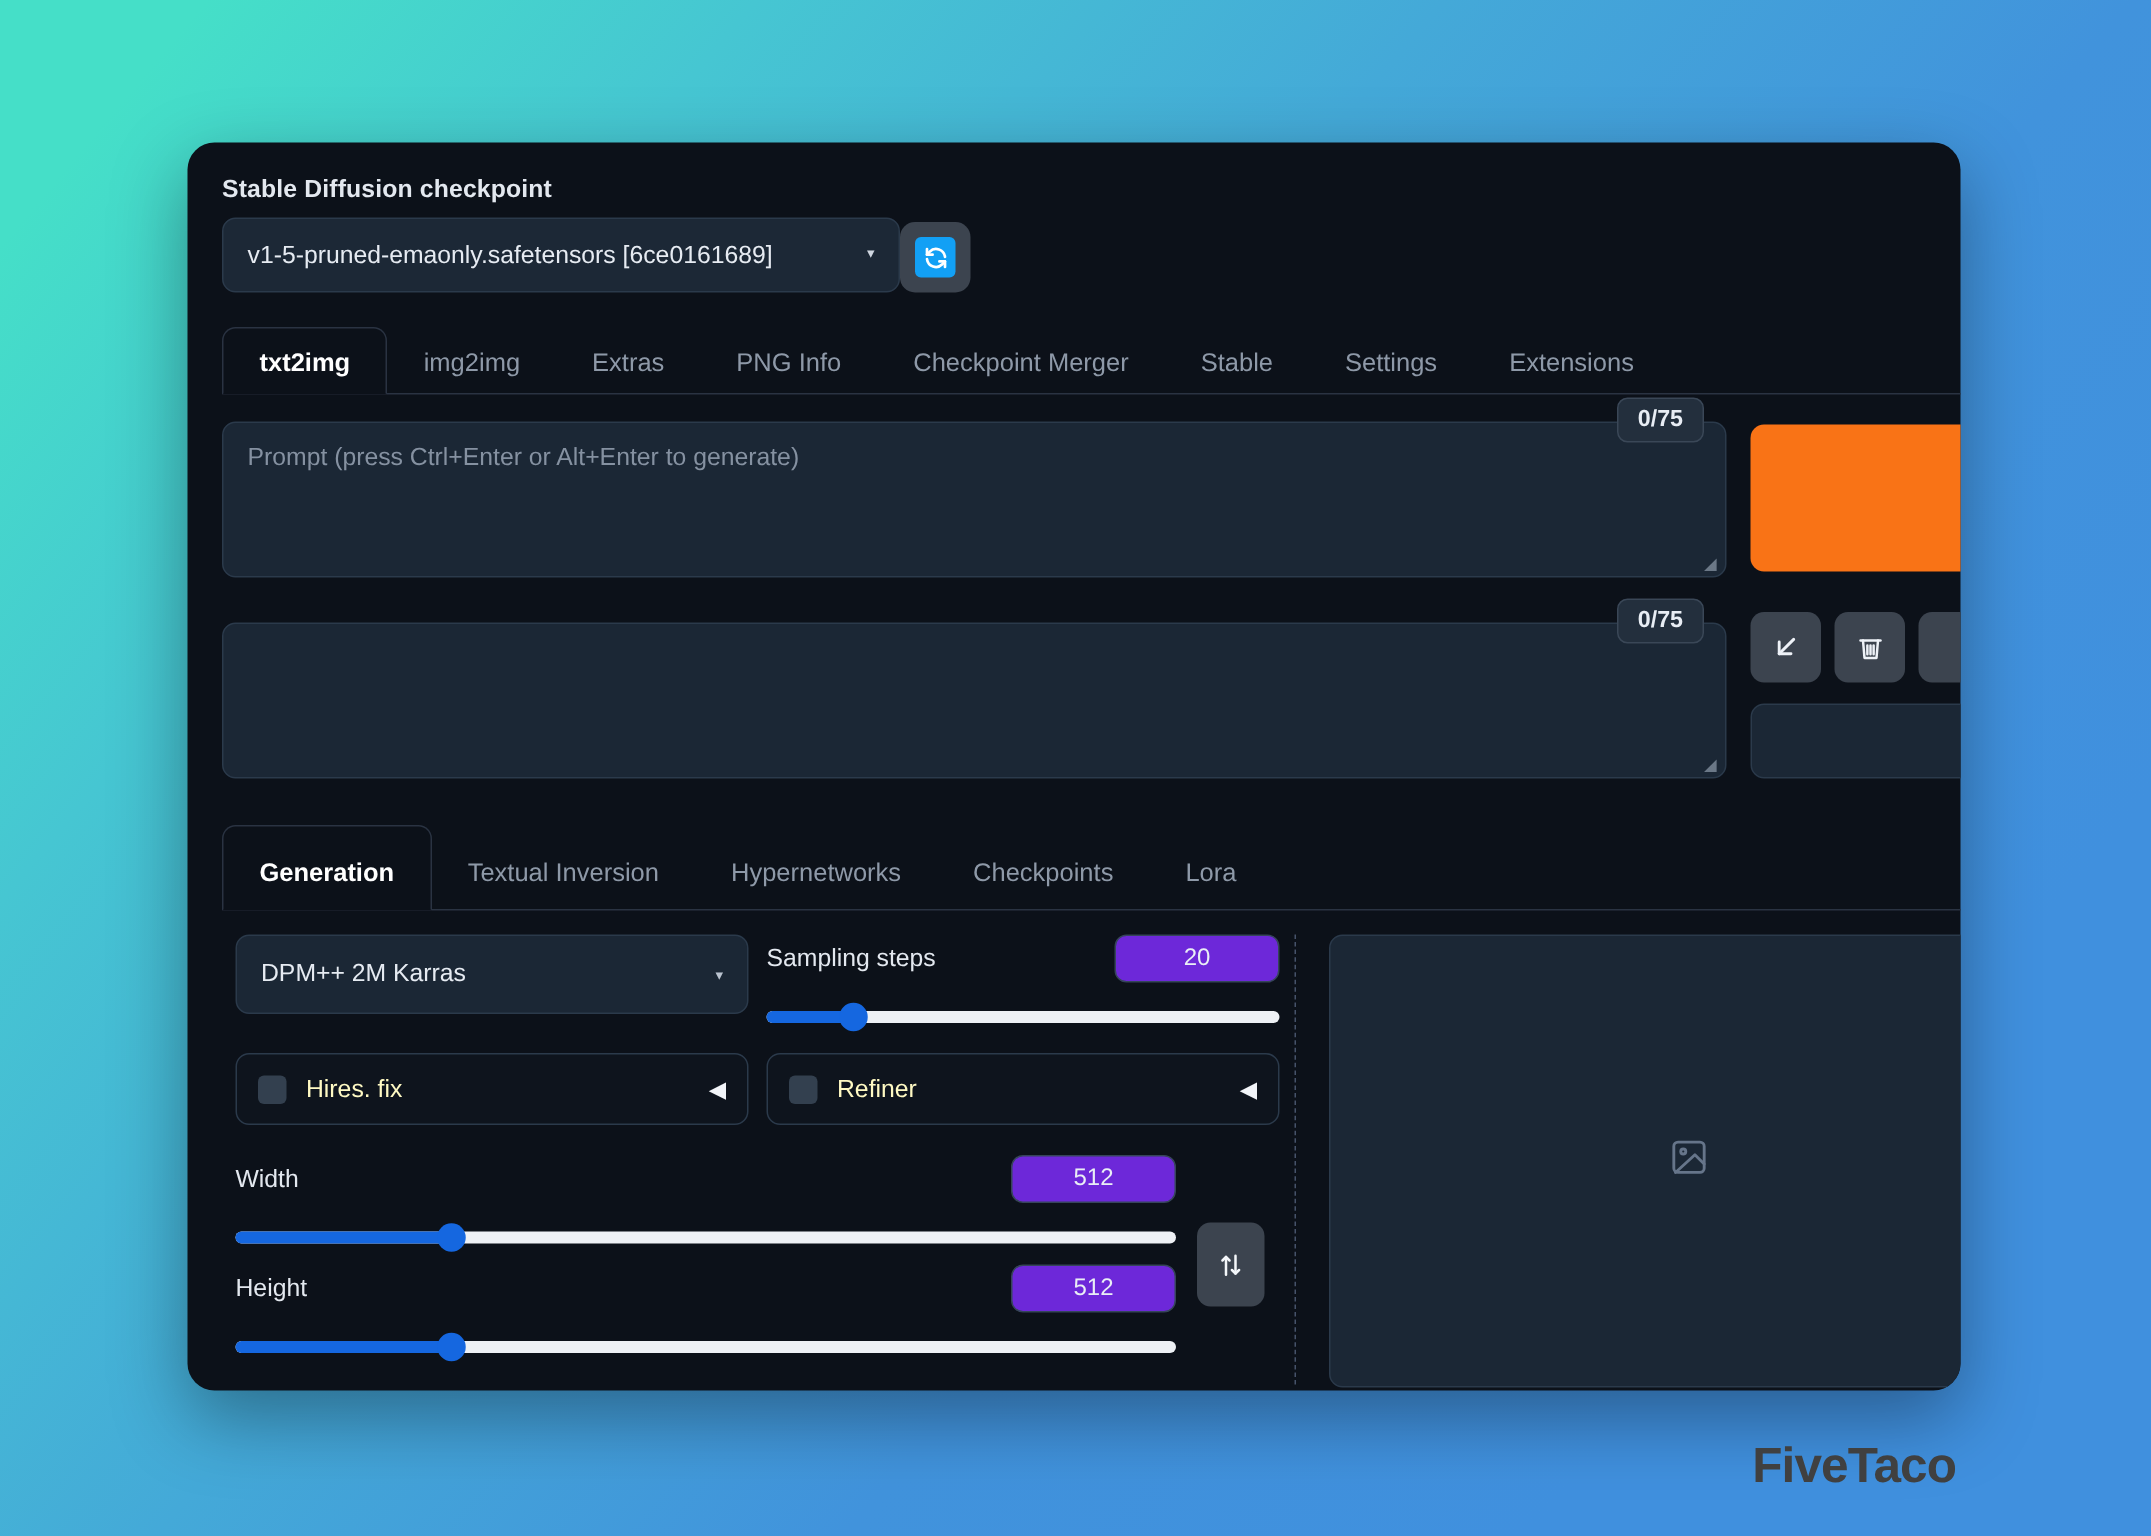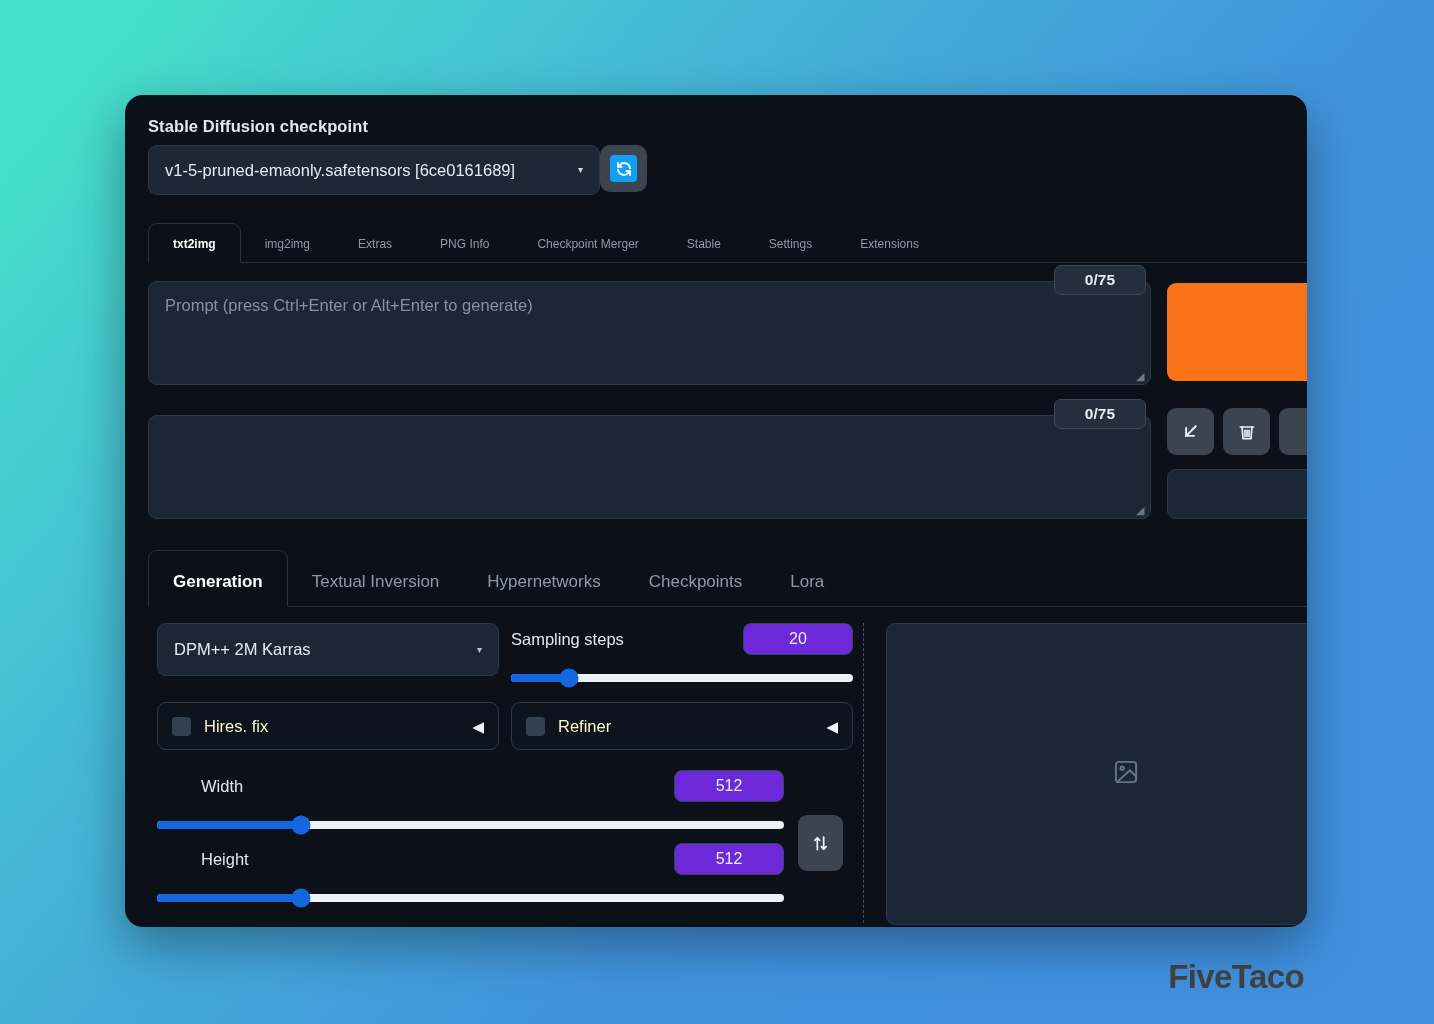--- a/index.html
+++ b/index.html
@@ -46,21 +46,21 @@
 
   
   .ckpt-label {
     font-size: 16.5px;
     font-weight: 700;
     color: #e3e8ef;
     letter-spacing: .1px;
     margin-bottom: 9px;
   }
 
-  .ckpt-row { display: flex; align-items: flex-start; }
+  .ckpt-row { display: flex; align-items: flex-end; }
 
   .ckpt-select {
     width: 452px;
     height: 50px;
     background: #1c2836;
     border: 1px solid #2b3a4b;
     border-radius: 9px;
     display: flex;
     align-items: center;
     padding: 0 16px;
@@ -91,21 +91,21 @@
   .tabrow {
     margin-top: 24px;
     display: flex;
     align-items: flex-end;
     height: 44px;
     border-bottom: 1px solid #2a3342;
     width: 1217px;
     position: relative;
   }
   .tab {
-    font-size: 12px;
+    font-size: 17px;
     color: #8e99a8;
     padding: 0 24px 12px 24px;
     line-height: 1;
     white-space: nowrap;
   }
   .tab.active {
     color: #ffffff;
     font-weight: 700;
     border: 1px solid #2a3342;
     border-bottom: 1px solid #0c1119;
@@ -142,29 +142,29 @@
     position: absolute;
     right: 4px; bottom: 3px;
     width: 10px; height: 10px;
     color: #6b7887;
     font-size: 11px;
     line-height: 10px;
   }
 
   .token-badge {
     position: absolute;
-    right: 4px;
+    right: 14px;
     top: -17px;
     background: #232f3d;
     border: 1px solid #3a4757;
     border-radius: 7px;
     color: #e8edf4;
     font-size: 15.5px;
     font-weight: 700;
-    padding: 5px 30px;
+    padding: 5px 13px;
     z-index: 5;
     text-align: right;
   }
 
   
   .action-col { width: 198px; padding-top: 2px; }
 
   .generate-btn {
     width: 198px;
     height: 98px;
@@ -320,21 +320,21 @@
     color: #f2f5f9;
     font-size: 15px;
     line-height: 1;
   }
 
   
   .wh-wrap { display: flex; align-items: center; margin-top: 20px; gap: 14px; }
   .wh-sliders { width: 627px; }
   .wh-block + .wh-block { margin-top: 14px; }
   .wh-head { display: flex; align-items: center; }
-  .wh-label { font-size: 16.5px; color: #e3e8ef; margin-left: 44px; }
+  .wh-label { font-size: 16.5px; color: #e3e8ef; }
 
   .swap-btn {
     width: 45px; height: 56px;
     background: #3c444f;
     border-radius: 9px;
     display: flex; align-items: center; justify-content: center;
     color: #f4f7fa;
     margin-top: 14px;
   }
 

